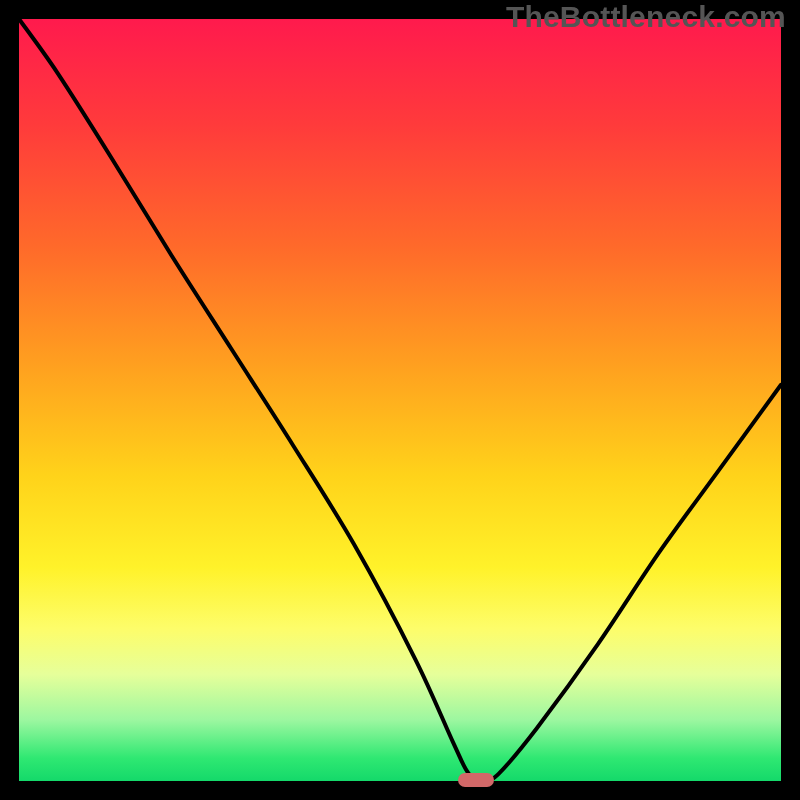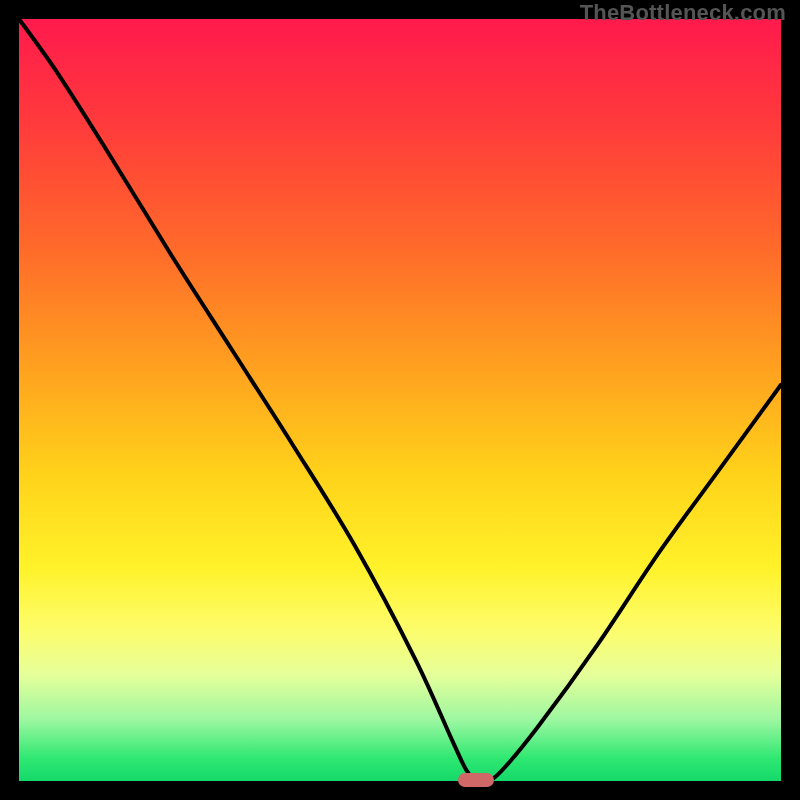--- a/index.html
+++ b/index.html
@@ -38,21 +38,21 @@
       #9cf7a0 92%,
       #2fe872 97%,
       #14d96a 100%
     );
   }
   .watermark {
     position: absolute;
     top: -19px;
     right: -5px;
     color: #555;
-    font-size: 22px;
+    font-size: 30px;
     font-weight: 600;
     letter-spacing: 0.2px;
     user-select: none;
     z-index: 10;
   }
   svg.curve {
     position: absolute;
     left: 0;
     top: 0;
     width: 100%;

